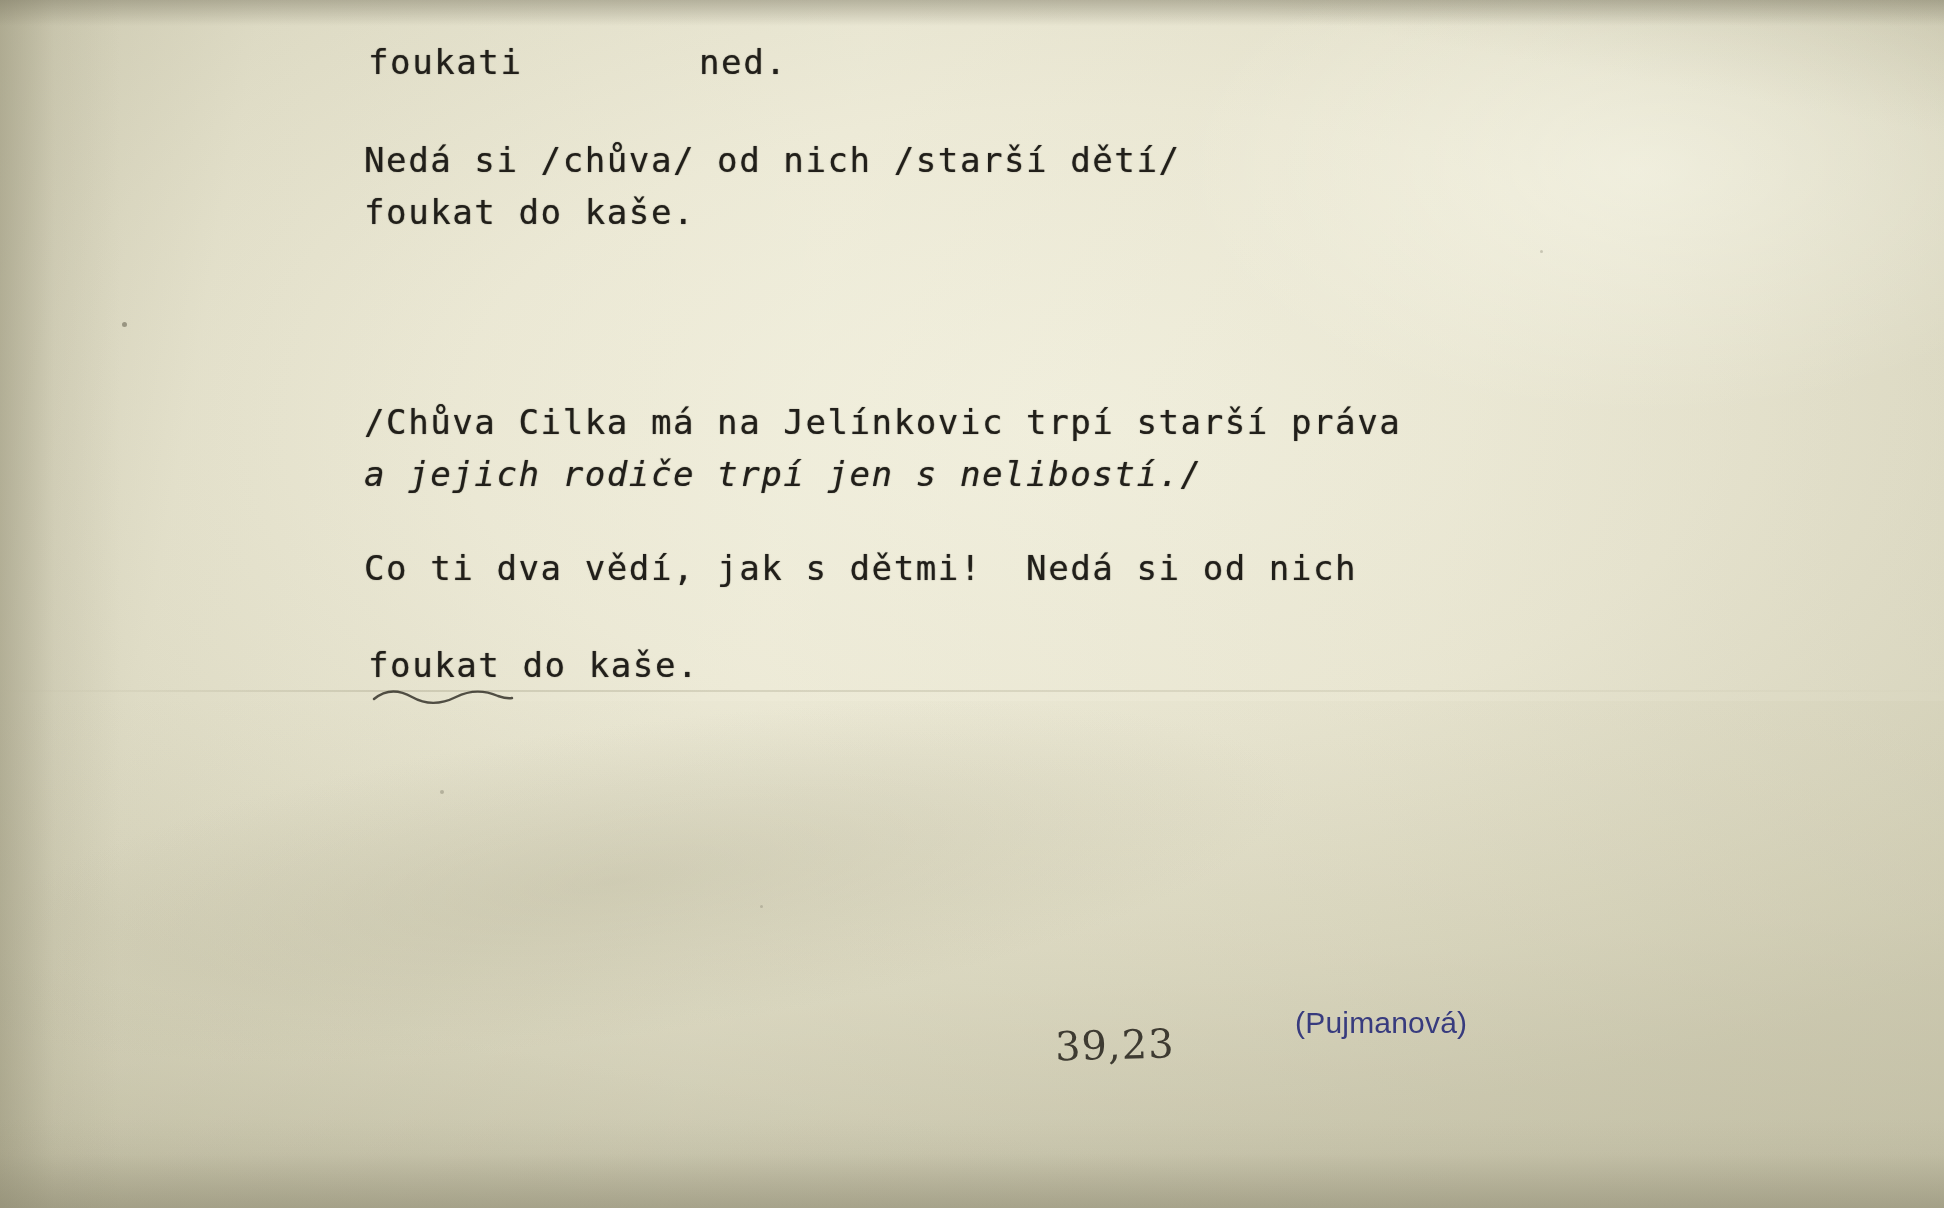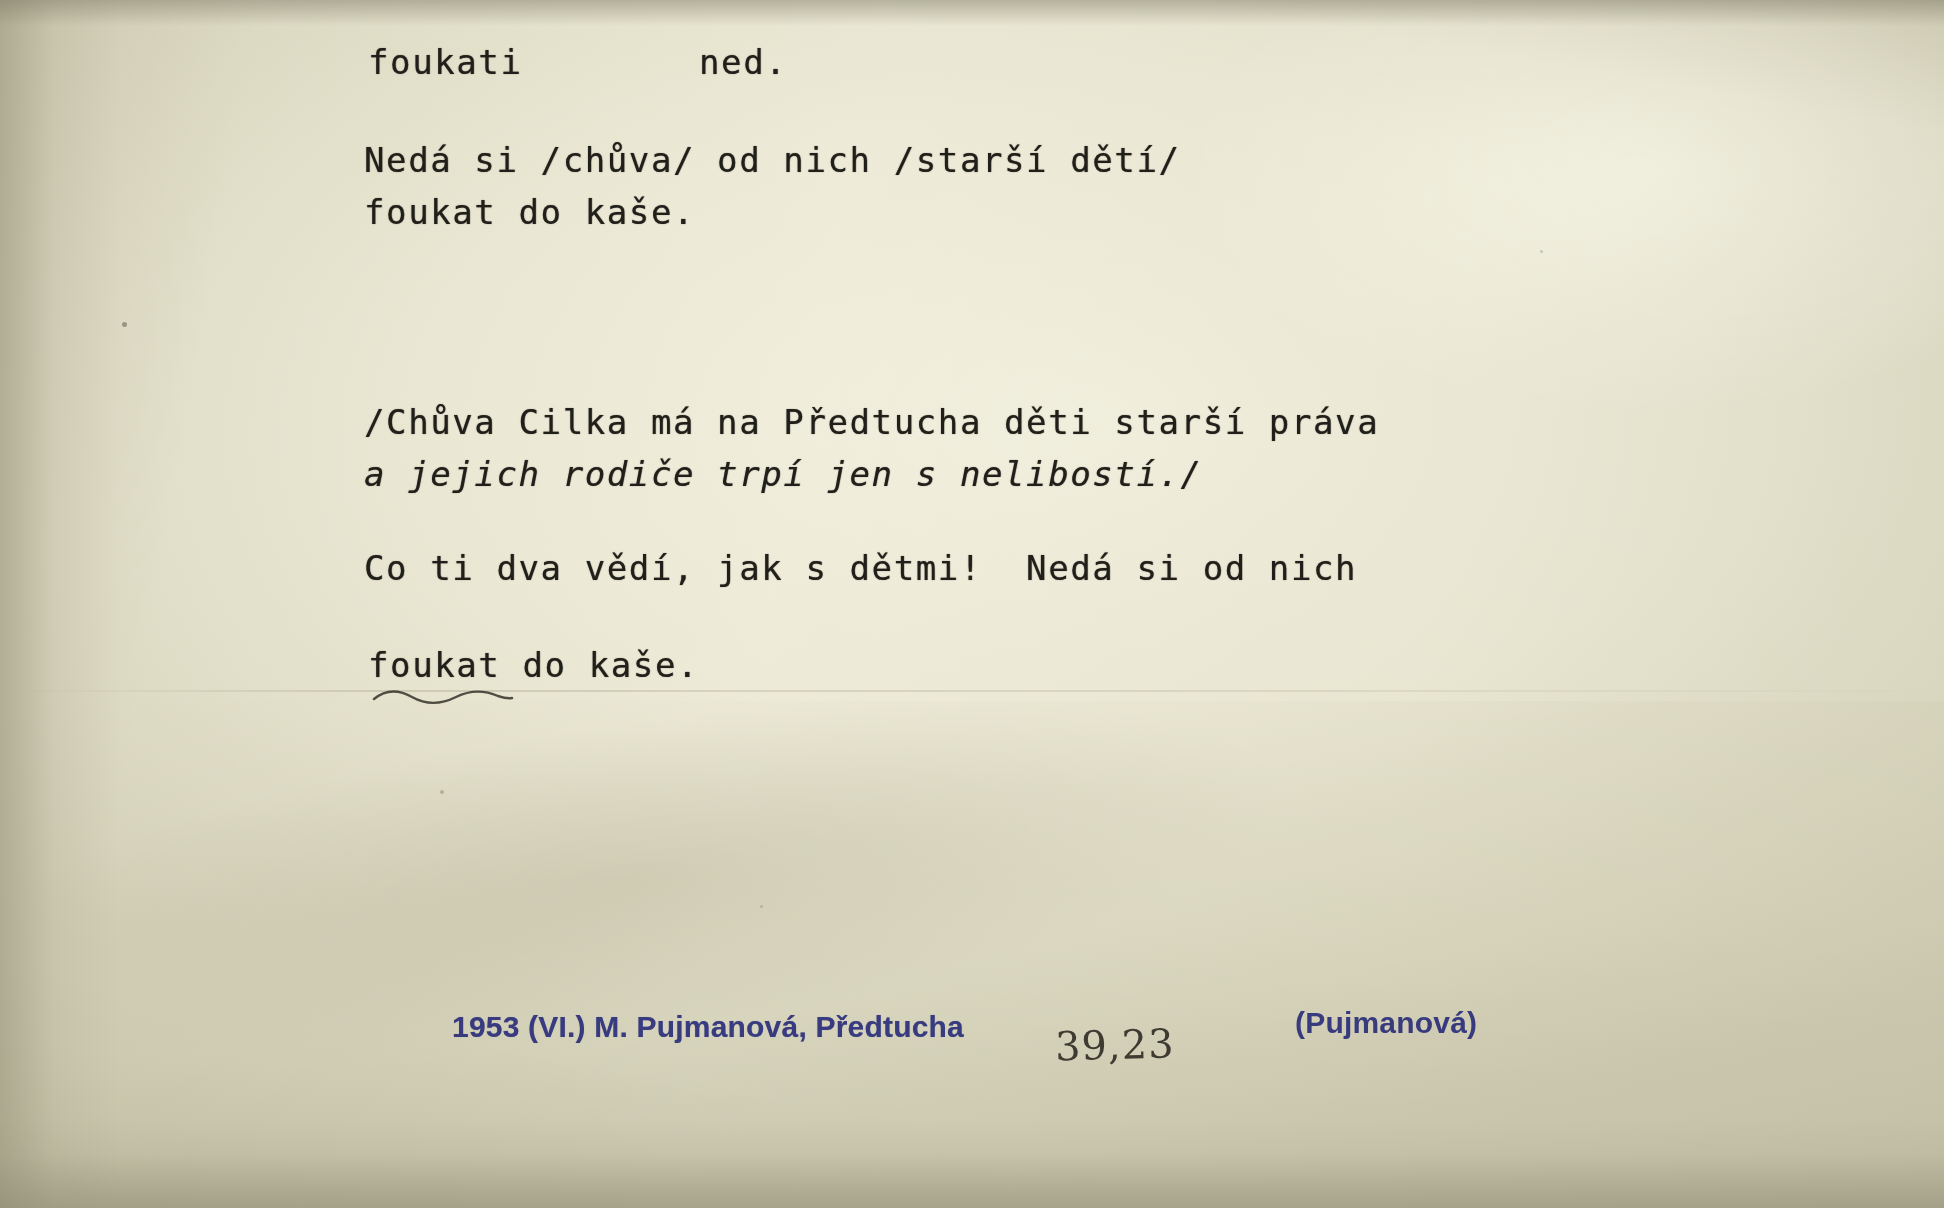--- a/index.html
+++ b/index.html
@@ -130,21 +130,21 @@
     white-space: pre;
     opacity: 0.92;
     text-shadow: 0 0 0.8px rgba(43,47,122,0.5);
   }
 
   .stamp-paren {
     position: absolute;
     left: 1295px;
     top: 1006px;
     font-family: "Liberation Sans", sans-serif;
-    font-weight: 700;
+    font-weight: 400;
     font-size: 30px;
     color: #2b2f7a;
     letter-spacing: 0.2px;
     white-space: pre;
     opacity: 0.92;
   }
 
   .pencil-number {
     position: absolute;
     left: 1055px;
@@ -194,27 +194,26 @@
 
   <div class="speck sp1"></div>
   <div class="speck sp2"></div>
   <div class="speck sp3"></div>
   <div class="speck sp4"></div>
 
   <div class="typed">
     <div class="line l1">foukati        ned.</div>
     <div class="line l2">Nedá si /chůva/ od nich /starší dětí/</div>
     <div class="line l3">foukat do kaše.</div>
-    <div class="line l4">/Chůva Cilka má na Předtucha děti starší práva</div>
+    <div class="line l4">/Chůva Cilka má na Jelínkovic trpí starší práva</div>
     <div class="line l5">a jejich rodiče trpí jen s nelibostí./</div>
     <div class="line l6">Co ti dva vědí, jak s dětmi!  Nedá si od nich</div>
     <div class="line l7">foukat do kaše.</div>
   </div>
 
   <svg class="squiggle" viewBox="0 0 142 22">
     <path d="M2,13 C14,3 26,3 40,11 C54,19 68,19 84,11 C98,4 112,4 126,10 C132,12 136,13 140,12" fill="none" stroke="#2b2820" stroke-width="2.4" stroke-linecap="round" opacity="0.8"></path>
   </svg>
 
-  <div class="stamp">1953 (VI.) M. Pujmanová, Předtucha</div>
   <div class="pencil-number">39,23</div>
   <div class="stamp-paren">(Pujmanová)</div>
 
 </div>
 
 </body></html>

